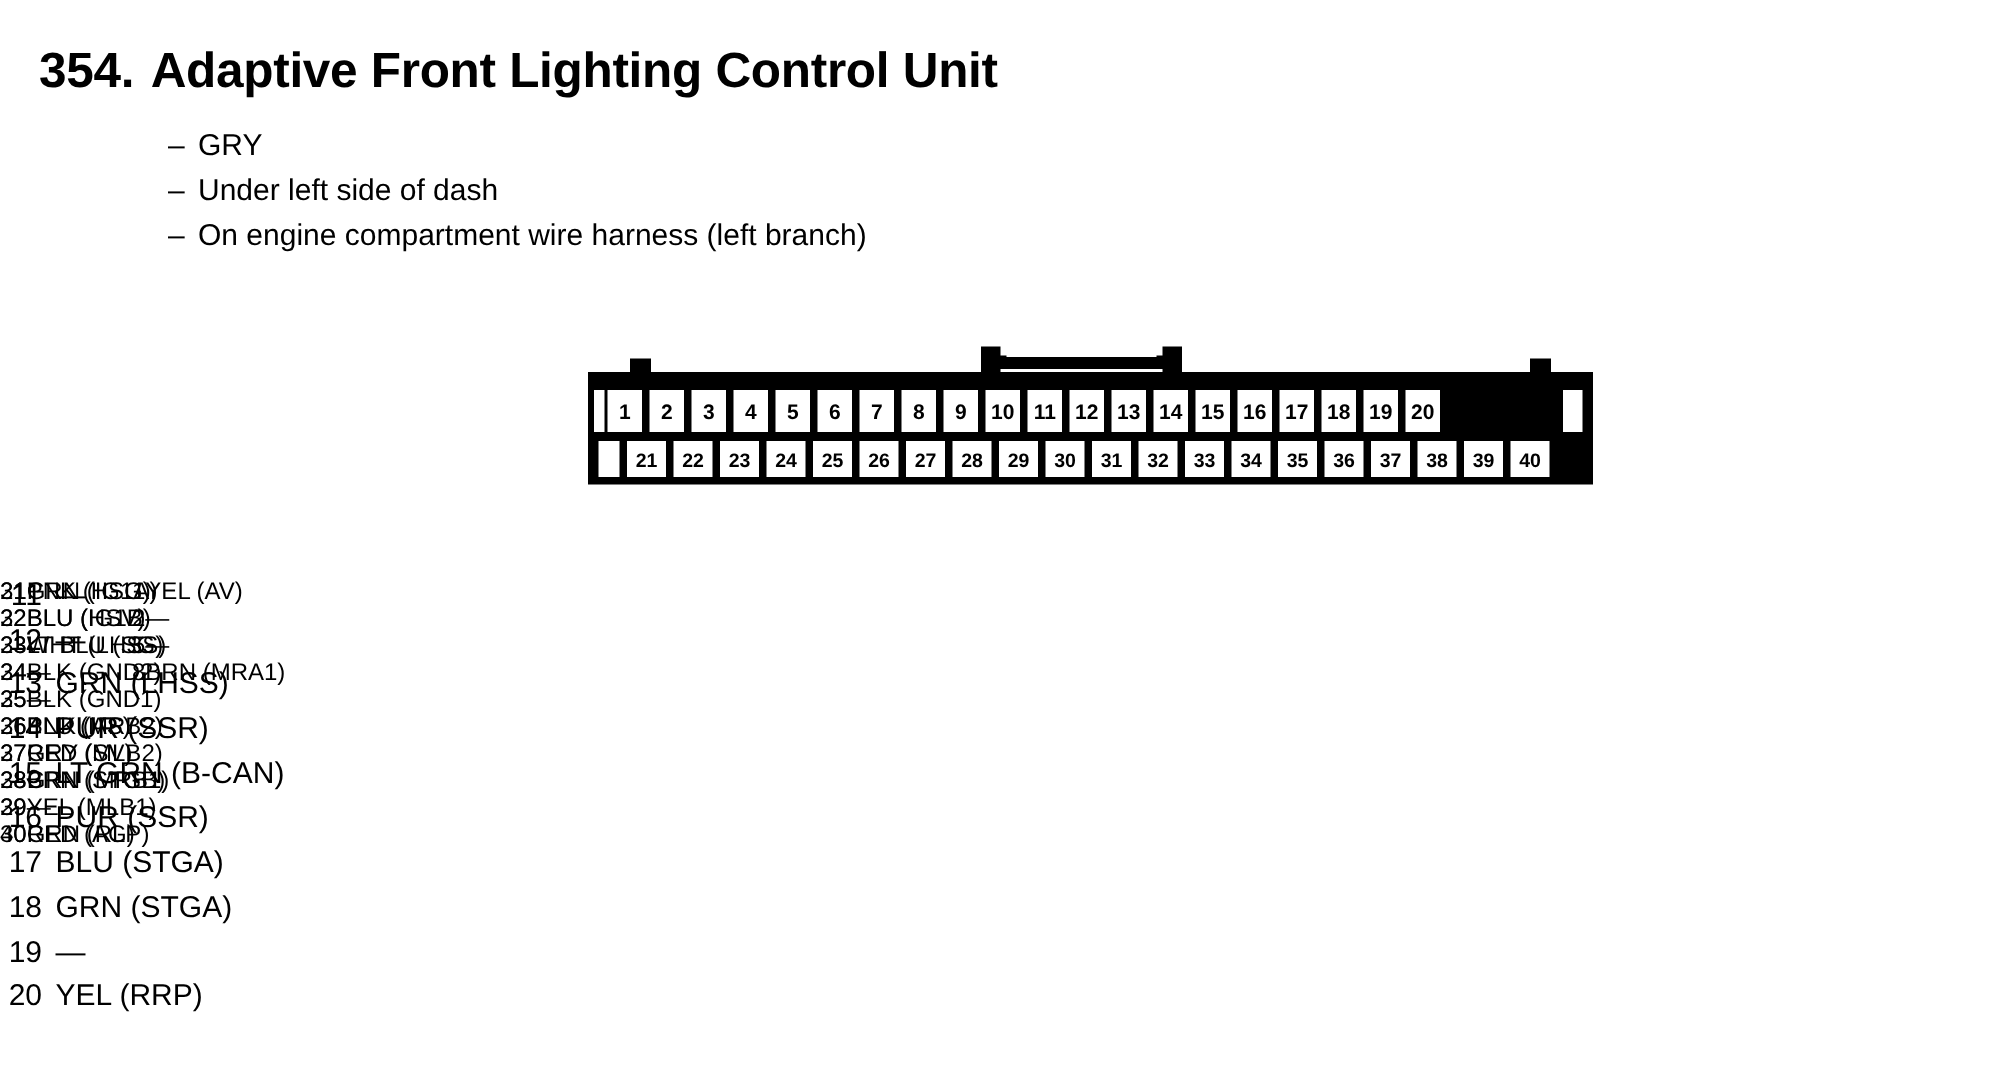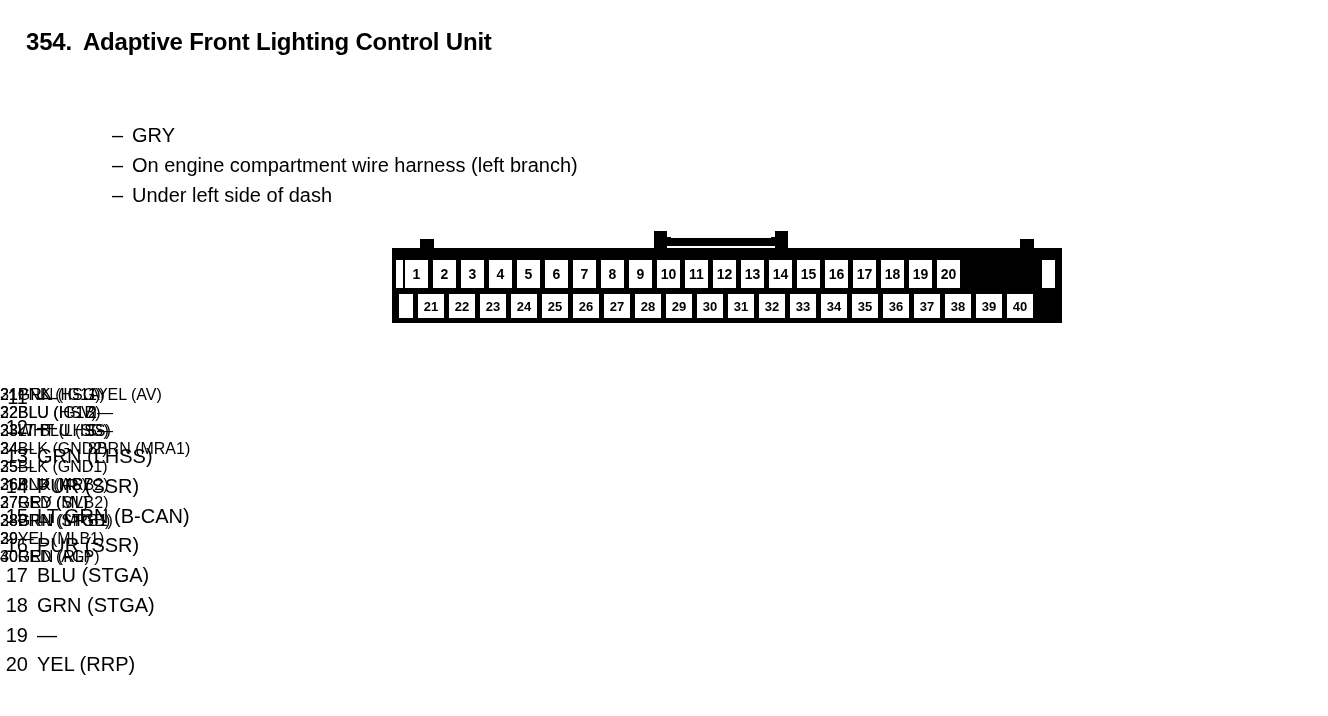--- a/index.html
+++ b/index.html
@@ -15,37 +15,36 @@
     font-family: "Liberation Sans", sans-serif;
     color: #000000;
     overflow: hidden;
   }
 
   
   .page-title {
     position: absolute;
     left: 26px;
     top: 30px;
-    font-size: 24px;
+    font-size: 33px;
     font-weight: bold;
     letter-spacing: -0.2px;
     white-space: nowrap;
     line-height: 1.0;
     text-align: center;
   }
   .title-num { margin-right: 11px; }
 
   .notes {
     position: absolute;
     left: 112px;
     top: 82px;
     font-size: 20px;
     line-height: 30px;
     white-space: nowrap;
-    margin-top: 38px;
   }
   .note-line { display: block; }
   .note-dash {
     display: inline-block;
     width: 20px;
   }
 
   
   .connector {
     position: absolute;
@@ -193,24 +192,24 @@
 
 <div class="page-title">
   <span class="title-num">354.</span><span>Adaptive Front Lighting Control Unit</span>
 </div>
 
 <div class="notes">
   <span class="note-line">
     <span class="note-dash">–</span><span>GRY</span>
   </span>
   <span class="note-line">
-    <span class="note-dash">–</span><span>On engine compartment wire harness (left branch)</span>
+    <span class="note-dash">–</span><span>Under left side of dash</span>
   </span>
   <span class="note-line">
-    <span class="note-dash">–</span><span>Under left side of dash</span>
+    <span class="note-dash">–</span><span>On engine compartment wire harness (left branch)</span>
   </span>
 </div>
 
 <div class="connector">
   <div class="latch">
     <div class="latch-bar"></div>
     <div class="latch-post l"></div>
     <div class="latch-post r"></div>
     <div class="latch-gap"></div>
   </div>

